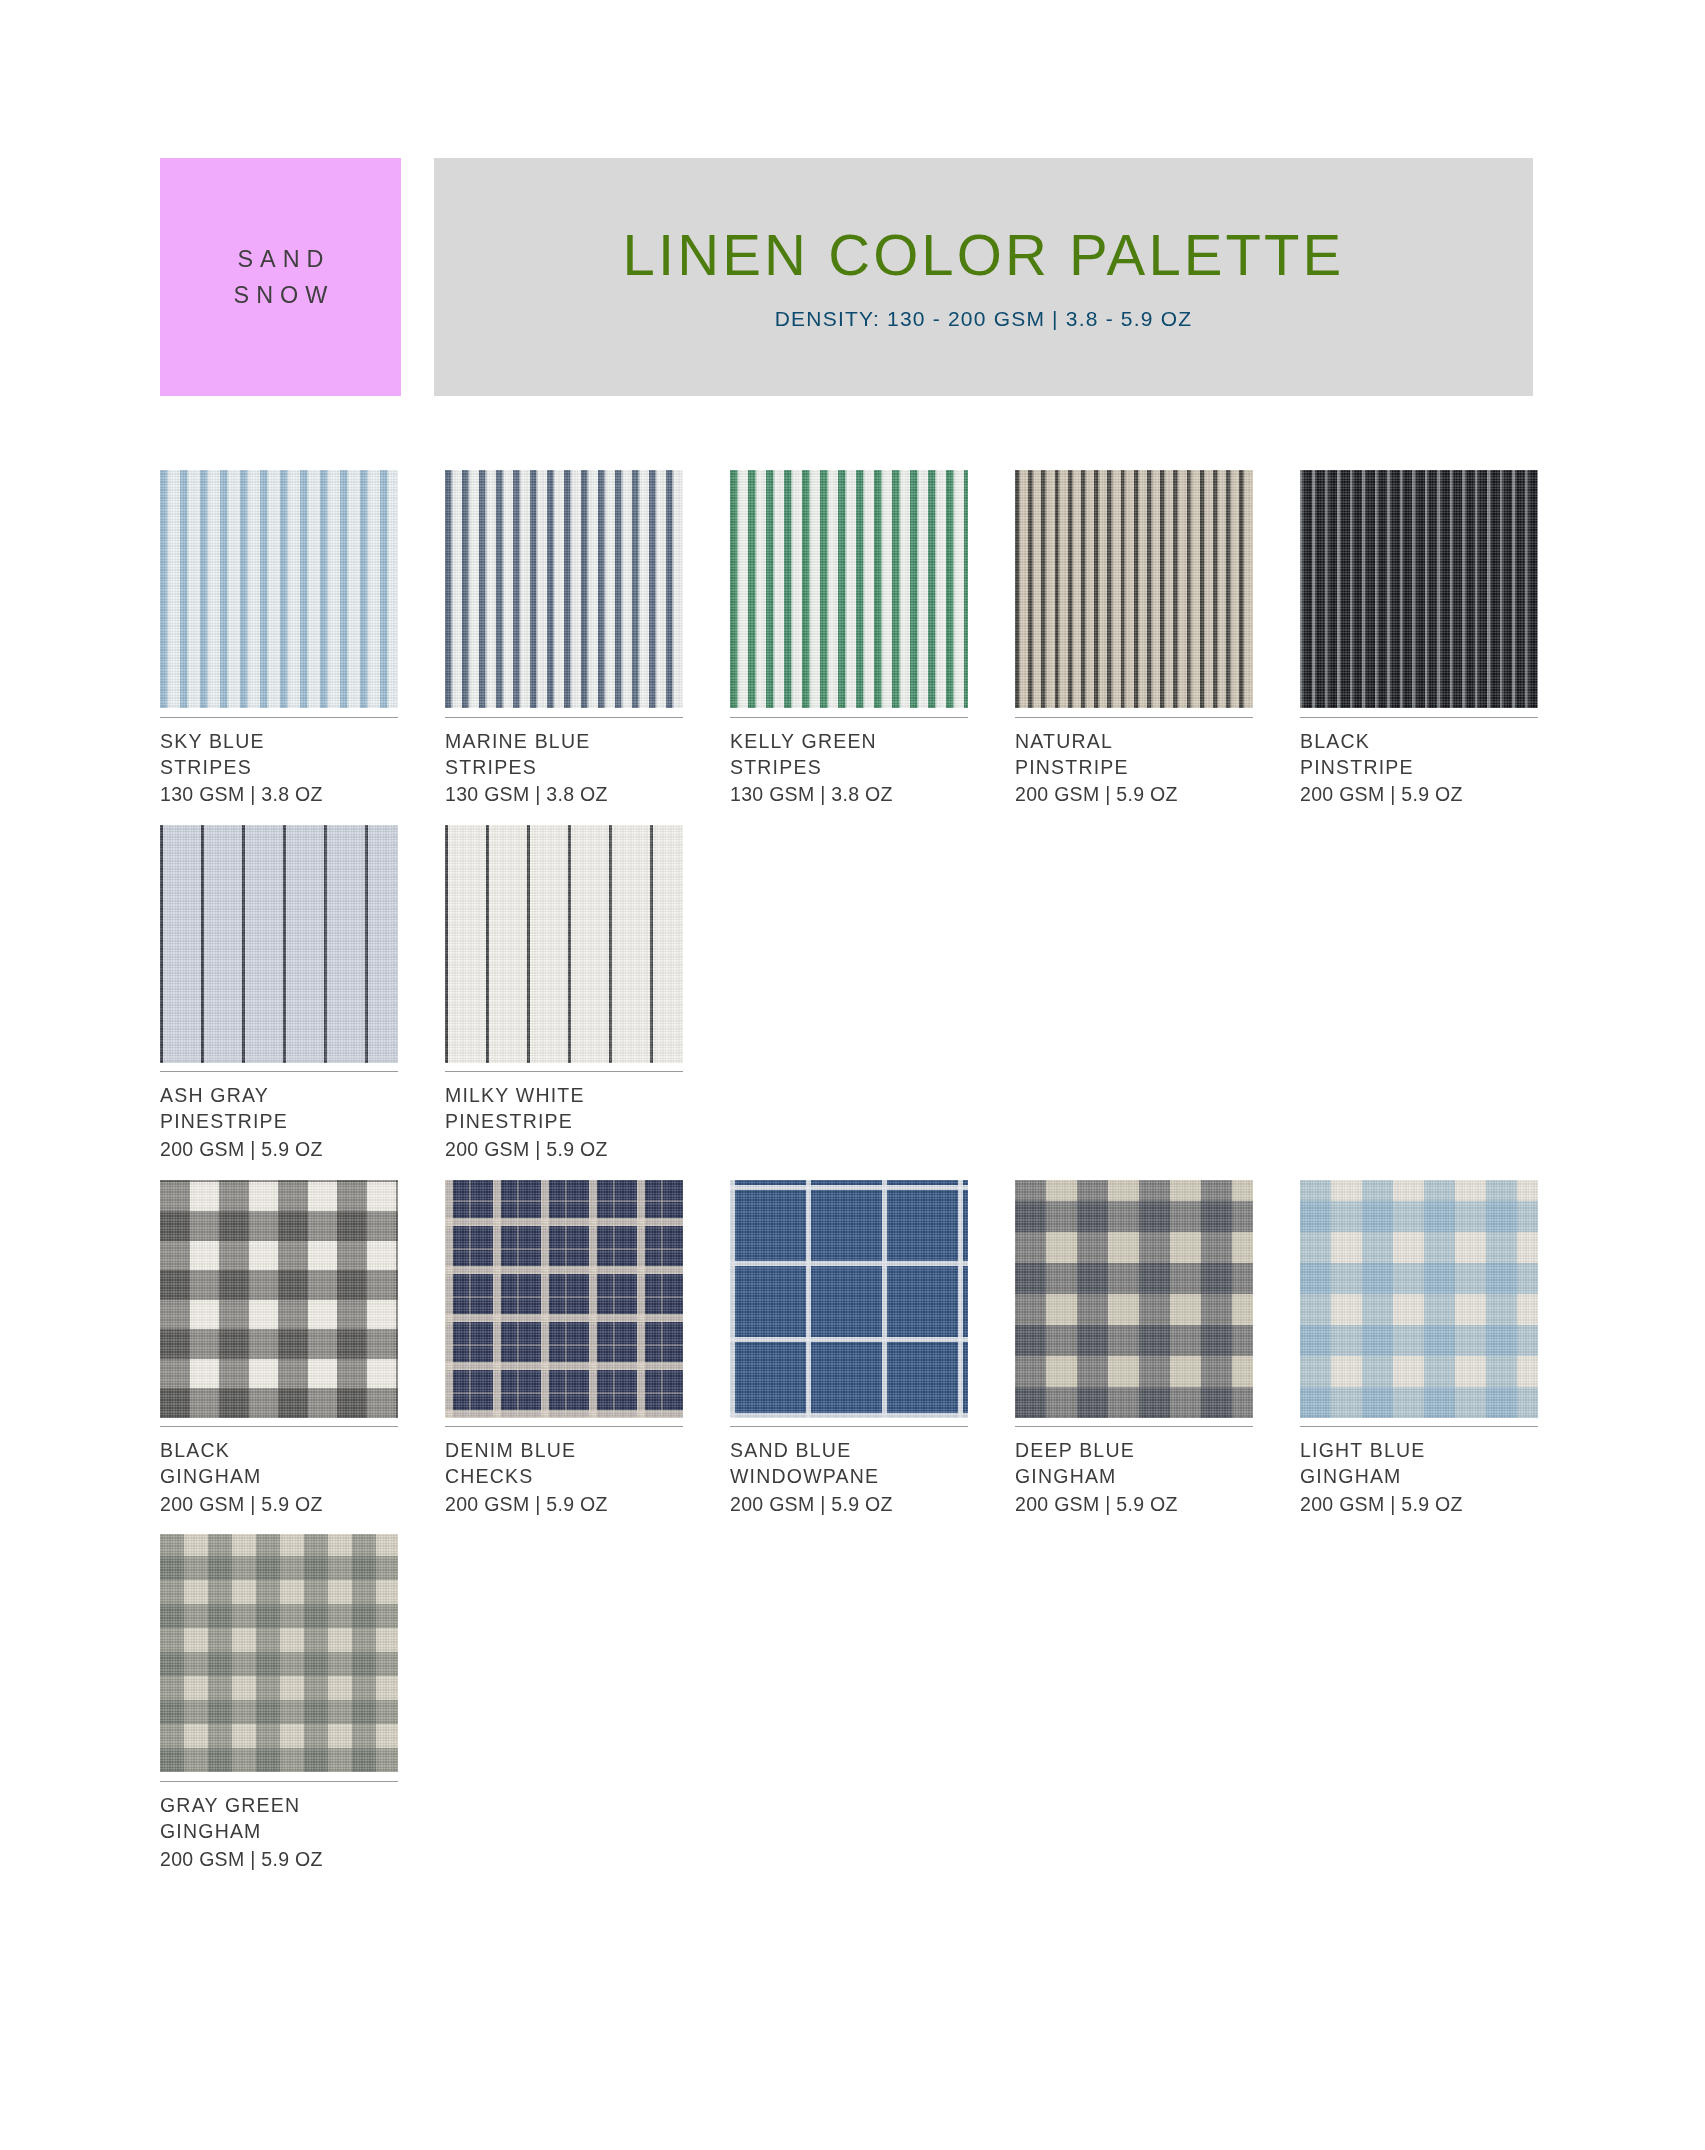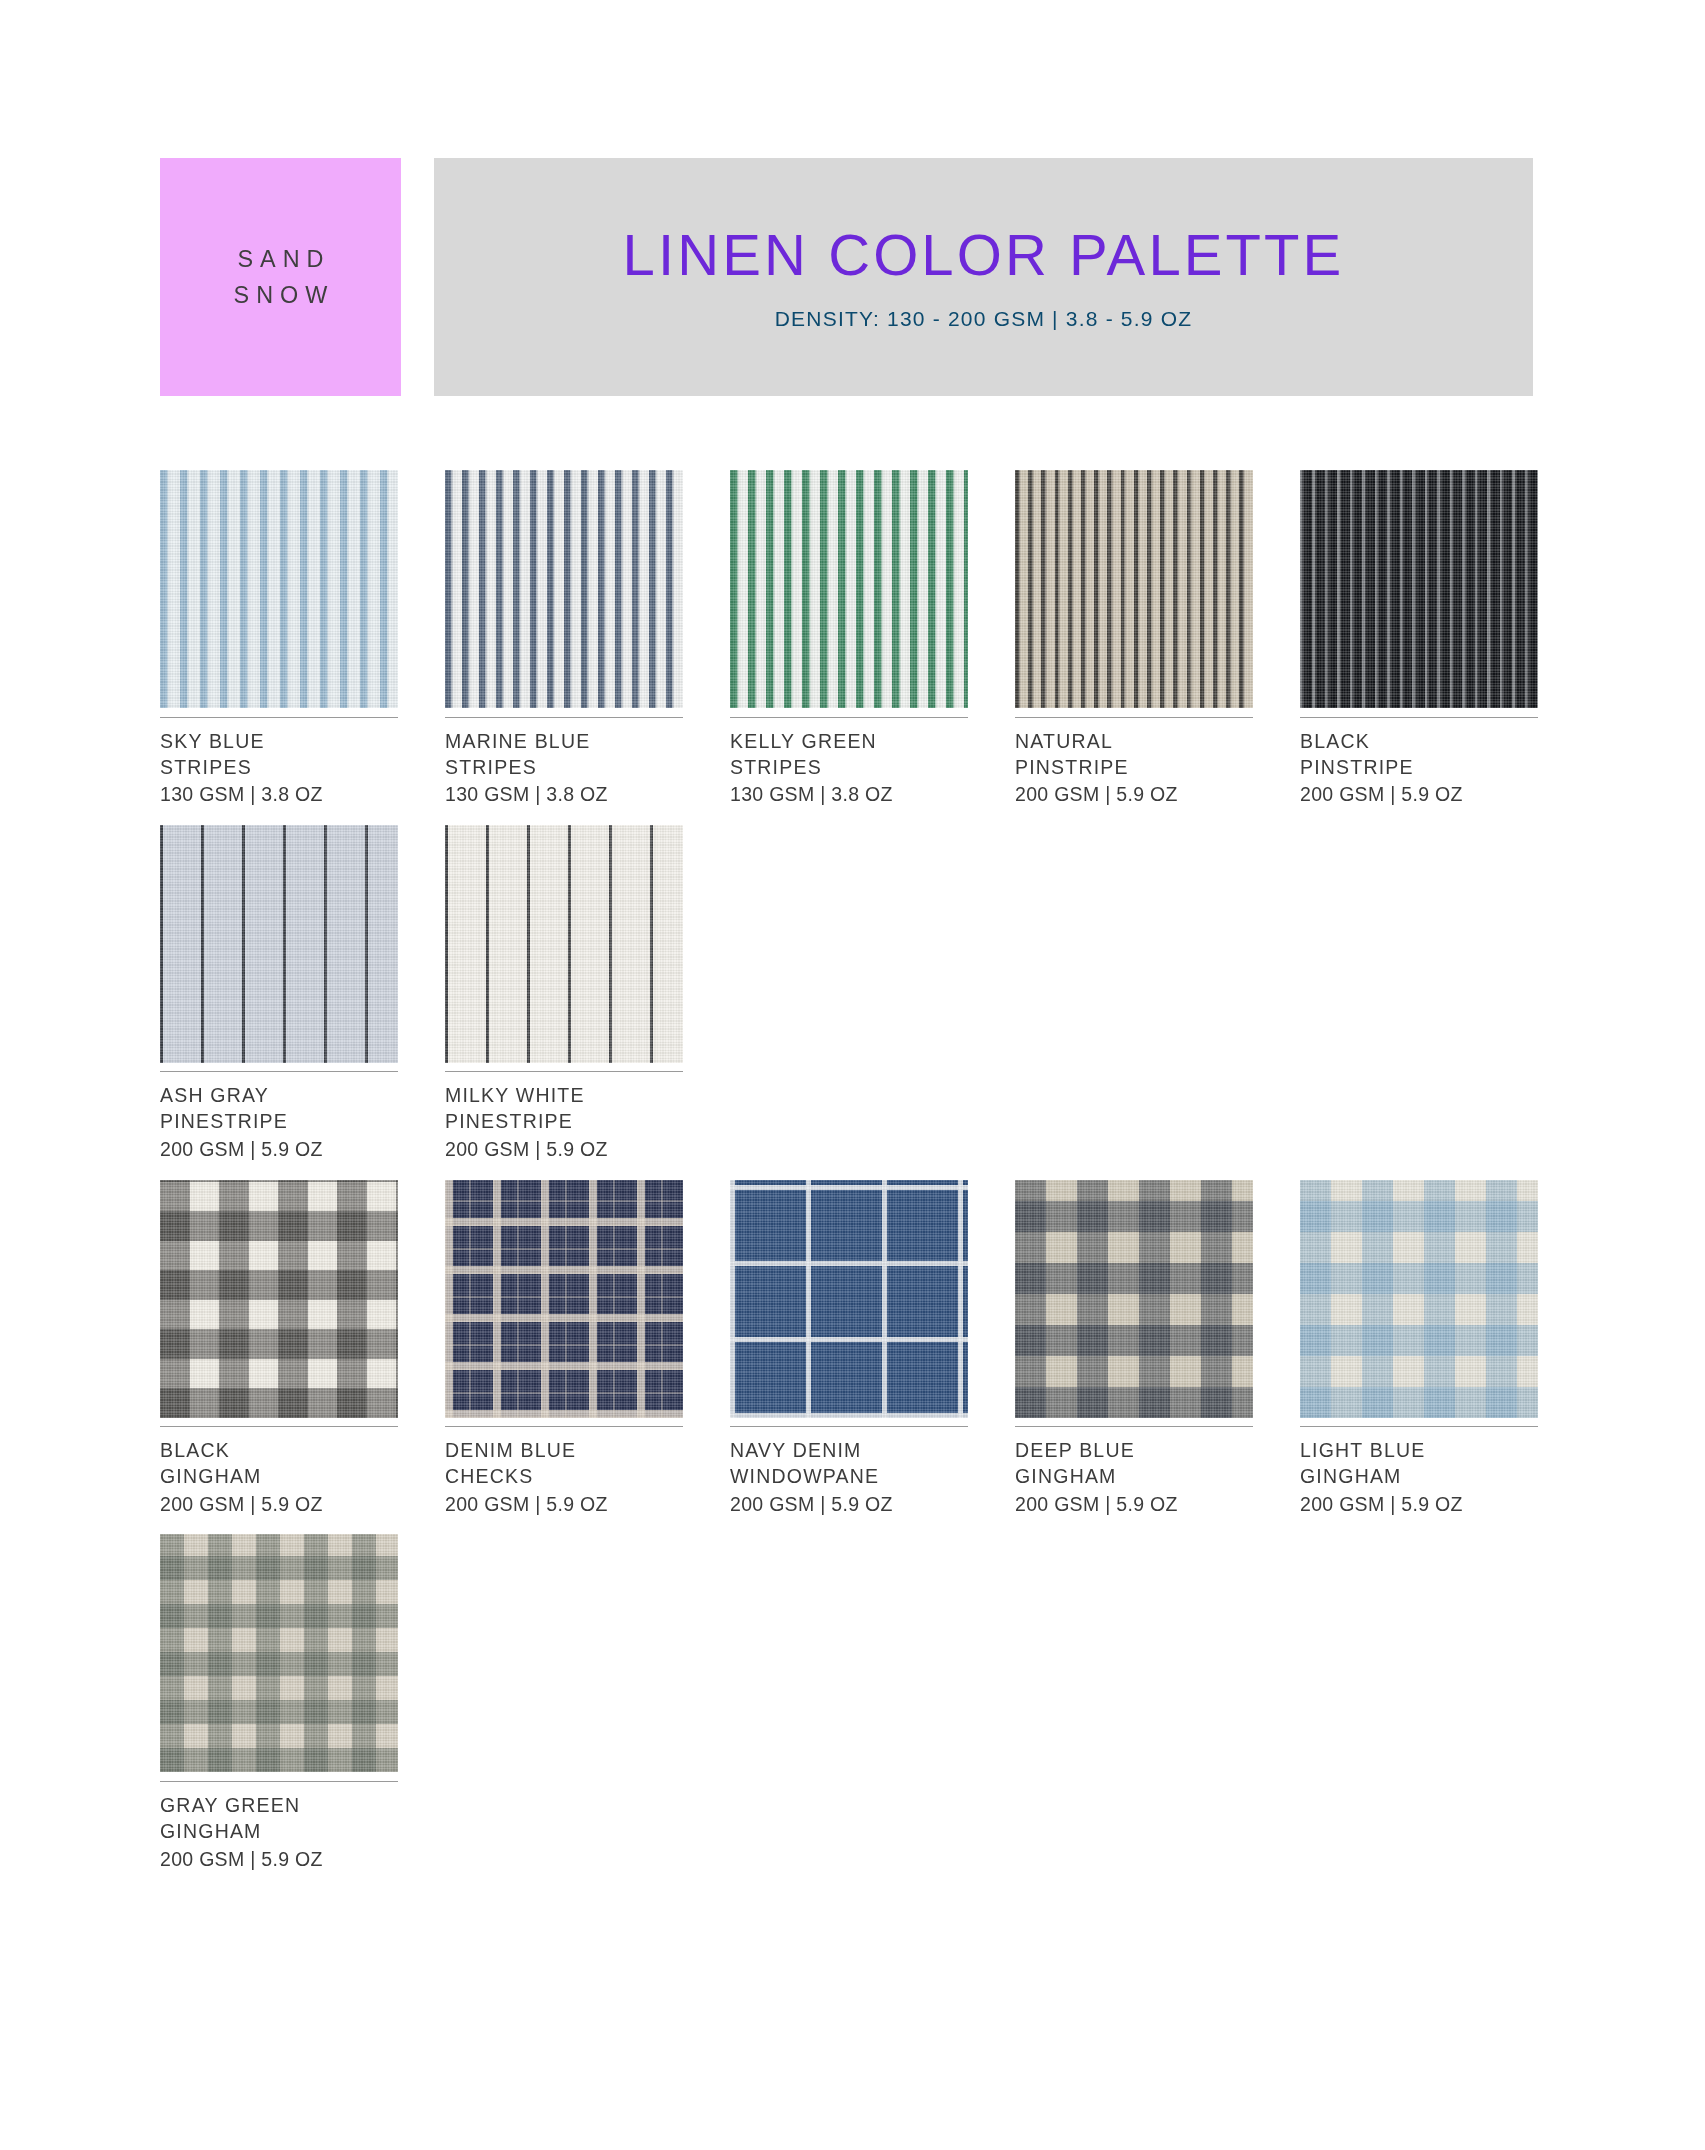--- a/index.html
+++ b/index.html
@@ -56,21 +56,21 @@
     background: #d8d8d8;
     height: 238px;
     display: flex;
     flex-direction: column;
     align-items: center;
     justify-content: center;
   }
   .title-main {
     font-size: 58px;
     letter-spacing: 3.1px;
-    color: #6d28d9;
+    color: #4d7c0f;
     font-weight: 400;
     line-height: 1.1;
     white-space: nowrap;
   }
   .title-sub {
     margin-top: 20px;
     font-size: 21px;
     letter-spacing: 1.2px;
     color: #0c4a6e;
     font-weight: 400;
@@ -239,21 +239,21 @@
             <div class="label-name">DENIM BLUE
 CHECKS</div>
             <div class="label-spec">200 GSM | 5.9 OZ</div>
           </div>
         </div>
         <div class="cell">
           <div class="swatch" style="background-color: rgb(47, 79, 124); background-image: repeating-linear-gradient(90deg, rgba(230, 234, 238, 0.9) 0px, rgba(230, 234, 238, 0.9) 4.7px, rgba(0, 0, 0, 0) 4.7px, rgba(0, 0, 0, 0) 76px), repeating-linear-gradient(0deg, rgba(230, 234, 238, 0.9) 0px, rgba(230, 234, 238, 0.9) 4.7px, rgba(0, 0, 0, 0) 4.7px, rgba(0, 0, 0, 0) 76px);">
             <div class="weave"></div>
           </div>
           <div class="label-rule">
-            <div class="label-name">NAVY DENIM
+            <div class="label-name">SAND BLUE
 WINDOWPANE</div>
             <div class="label-spec">200 GSM | 5.9 OZ</div>
           </div>
         </div>
         <div class="cell">
           <div class="swatch" style="background-color: rgb(207, 200, 184); background-image: repeating-linear-gradient(90deg, rgba(27, 37, 54, 0.46) 0px, rgba(27, 37, 54, 0.46) 31px, rgba(0, 0, 0, 0) 31px, rgba(0, 0, 0, 0) 62px), repeating-linear-gradient(0deg, rgba(27, 37, 54, 0.46) 0px, rgba(27, 37, 54, 0.46) 31px, rgba(0, 0, 0, 0) 31px, rgba(0, 0, 0, 0) 62px);">
             <div class="weave"></div>
           </div>
           <div class="label-rule">
             <div class="label-name">DEEP BLUE

